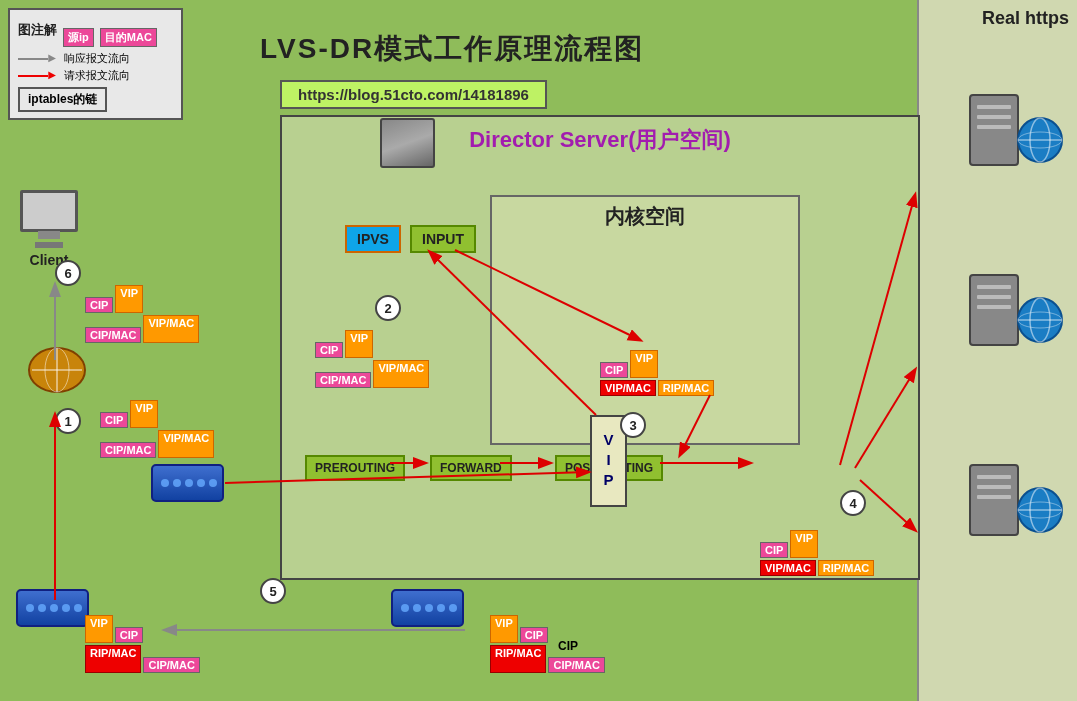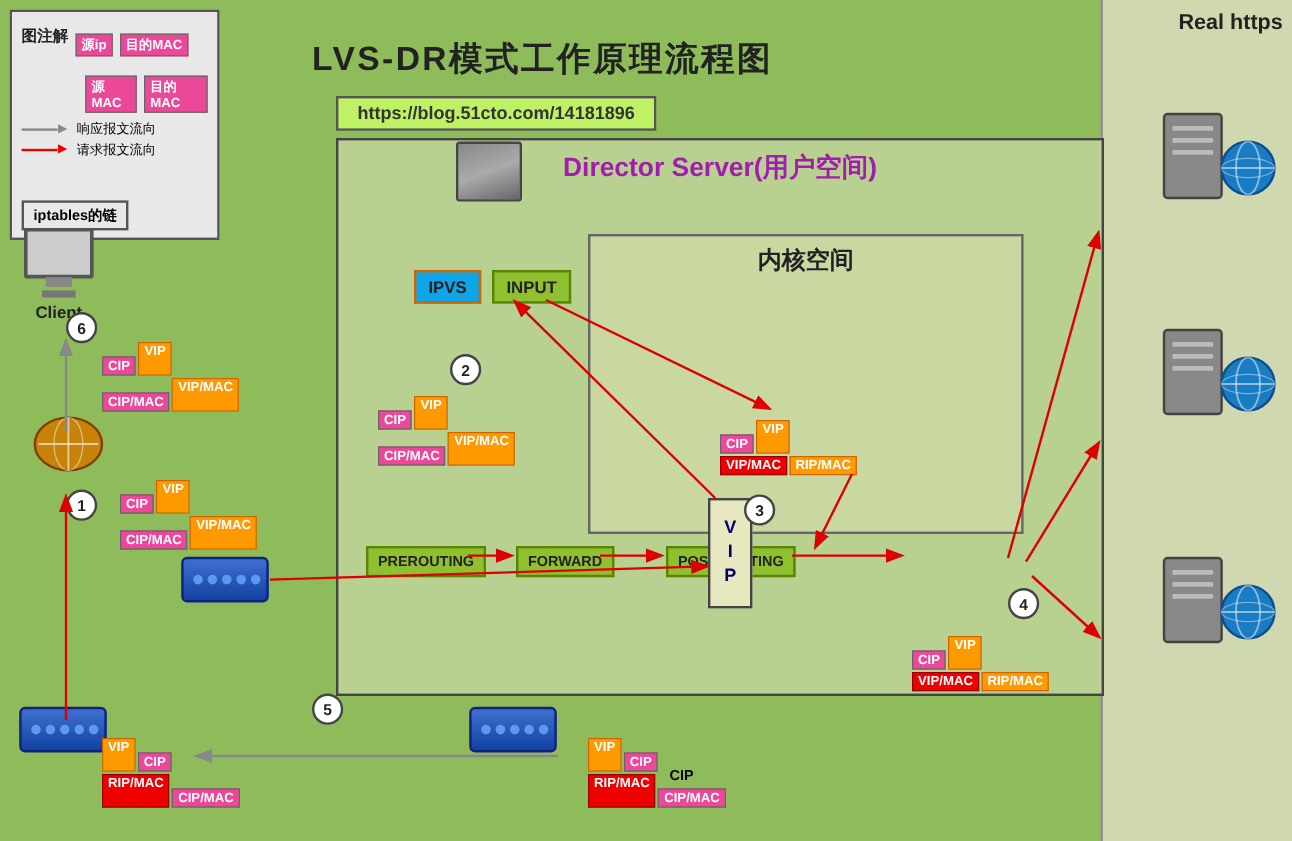--- a/index.html
+++ b/index.html
@@ -40,21 +40,20 @@
     .arrow-gray::after { content: '▶'; position: absolute; right: -8px; top: -6px; font-size: 10px; color: #888; }
     .arrow-red { display: inline-block; width: 30px; height: 2px; background: #e00; position: relative; }
     .arrow-red::after { content: '▶'; position: absolute; right: -8px; top: -6px; font-size: 10px; color: #e00; }
     .iptables-tag {
       background: #e8e8e8;
       border: 2px solid #555;
       padding: 2px 8px;
       font-size: 12px;
       font-weight: bold;
       display: inline-block;
-      margin-top: 31px;
     }
 
     
     .main-title {
       position: absolute;
       top: 30px;
       left: 260px;
       font-size: 28px;
       font-weight: bold;
       color: #222;
@@ -108,21 +107,21 @@
       color: #a21caf;
       text-align: center;
       padding-top: 8px;
     }
 
     
     .kernel-box {
       position: absolute;
       top: 195px;
       left: 490px;
-      width: 363px;
+      width: 310px;
       height: 250px;
       background: #c8d8a0;
       border: 2px solid #666;
     }
     .kernel-title {
       font-size: 20px;
       font-weight: bold;
       color: #222;
       text-align: center;
       padding-top: 6px;
@@ -243,25 +242,20 @@
 <body>
 
 <div class="real-server-panel"></div>
 
 <div class="real-server-label">Real  https</div>
 
 <div class="legend-box">
   <div style="display:flex; gap:6px; align-items:center; margin-bottom:4px;">
     <span class="legend-title">图注解</span>
     <span class="pkt-tag pkt-gray">源ip</span>
-    <span class="pkt-tag pkt-gray">目的MAC</span>
-  </div>
-  <div style="display:flex; gap:6px; align-items:center; margin-bottom:6px;">
-    <span style="display:inline-block;width:52px;"></span>
-    <span class="pkt-tag pkt-gray">源MAC</span>
     <span class="pkt-tag pkt-gray">目的MAC</span>
   </div>
   <div class="legend-arrow-row">
     <span class="arrow-gray"></span>
     <span>响应报文流向</span>
   </div>
   <div class="legend-arrow-row">
     <span class="arrow-red"></span>
     <span>请求报文流向</span>
   </div>

